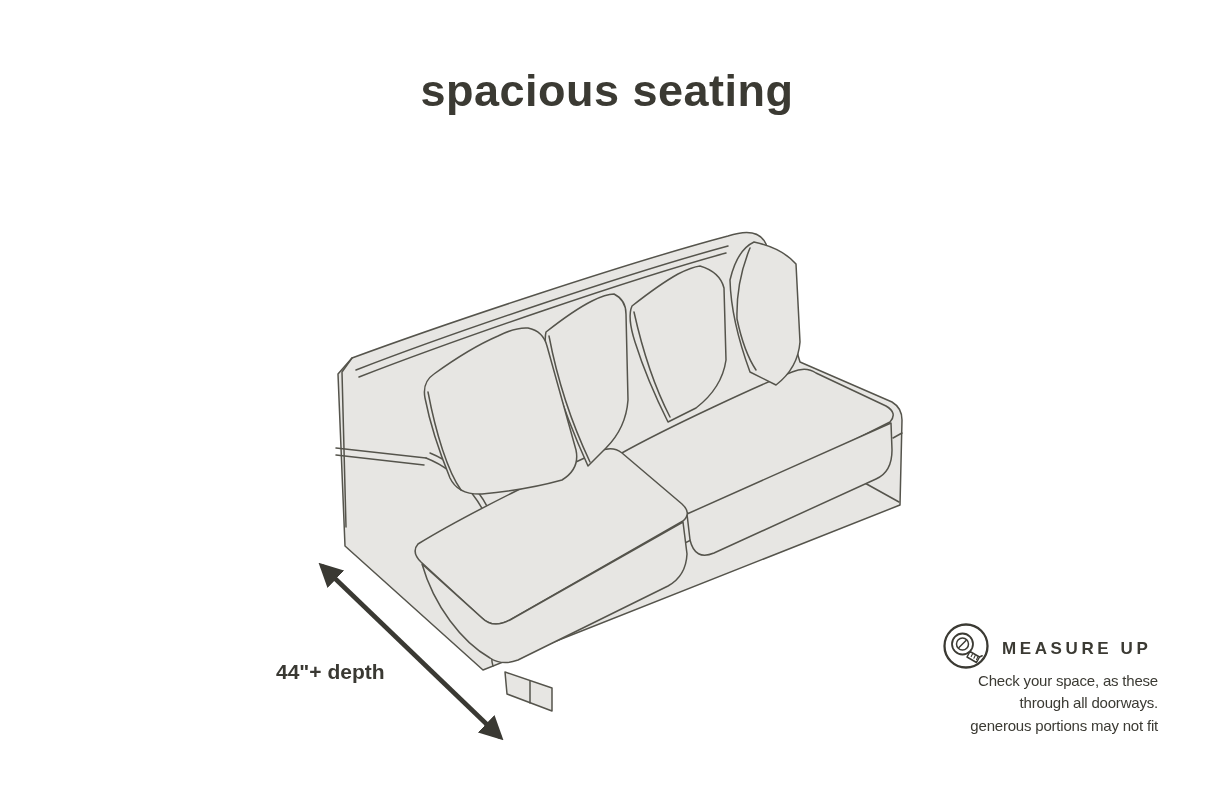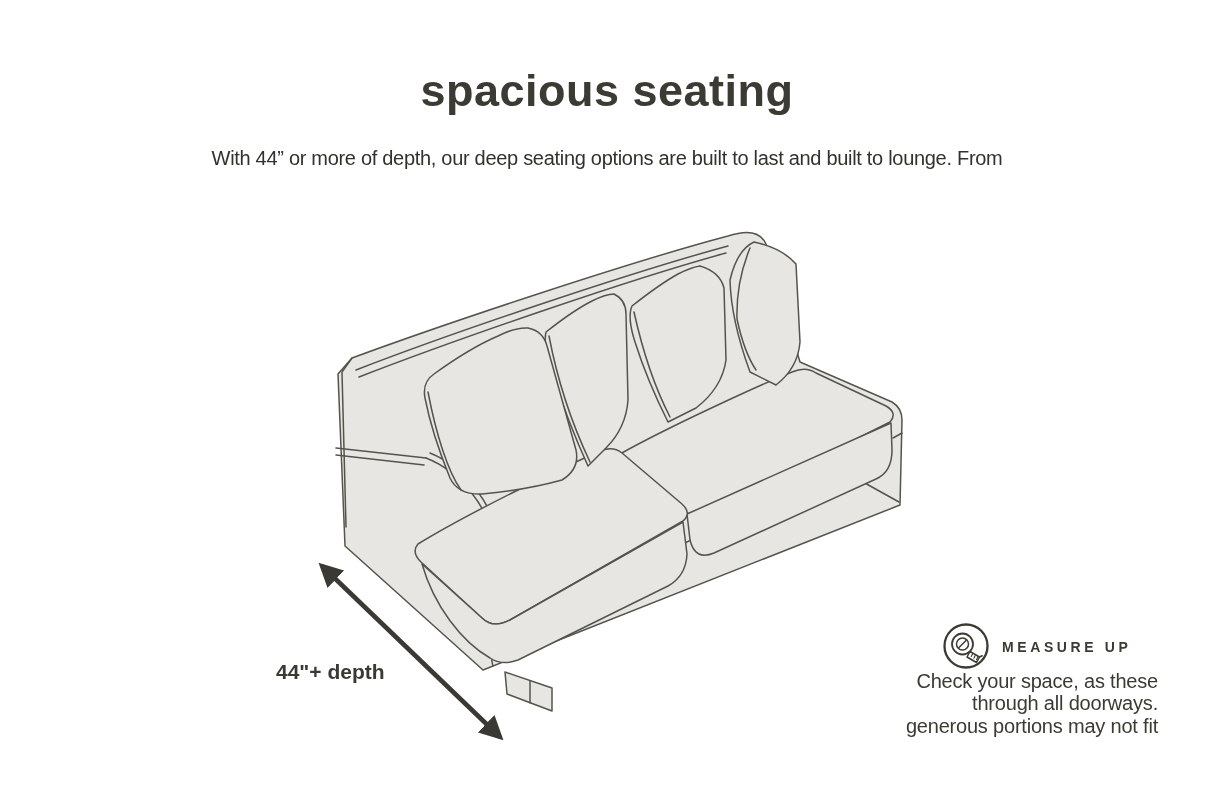--- a/index.html
+++ b/index.html
@@ -16,37 +16,36 @@
     font-size:20px;line-height:30px;color:#32312b;letter-spacing:-0.3px;
   }
   .sofa-svg{position:absolute;left:330px;top:222px;width:610px;height:492px;}
   .arrow-svg{position:absolute;left:298px;top:543px;width:224px;height:218px;}
   .dim-label{
     position:absolute;left:276px;top:660px;font-size:21px;font-weight:bold;color:#3a3933;
     letter-spacing:0px;white-space:nowrap;
   }
   .mu-icon{position:absolute;left:941px;top:622px;width:50px;height:50px;}
   .mu-heading{
-    position:absolute;left:1002px;top:639px;font-size:14px;font-weight:bold;
+    position:absolute;left:1002px;top:639px;font-size:17px;font-weight:bold;
     letter-spacing:3.6px;color:#3b3a33;white-space:nowrap;
   }
   .mu-note{
     position:absolute;right:56px;top:670px;width:320px;text-align:right;
-    font-size:20px;line-height:22.4px;color:#3b3a33;letter-spacing:-0.2px;
+    font-size:15px;line-height:22.4px;color:#3b3a33;letter-spacing:-0.2px;
   }
 </style>
 </head>
 <body>
 
 <div class="canvas">
 
   <div class="title">spacious seating</div>
 
   <div class="intro">
-    <div>With 44” or more of depth, our deep seating options are built to last and built to lounge. From</div>
   </div>
 
   <svg class="sofa-svg" viewBox="0 0 610 492" aria-hidden="true">
     <g fill="#e7e6e3" stroke="#55544c" stroke-width="1.5" stroke-linejoin="round" stroke-linecap="round">
 
       <g>
         <path d="M 530,258 L 555,251 L 558,277 L 535,282 Z"></path>
       </g>
       <g>
         <path d="M 175,450 L 222,466 L 222,489 L 177,472 Z"></path>

